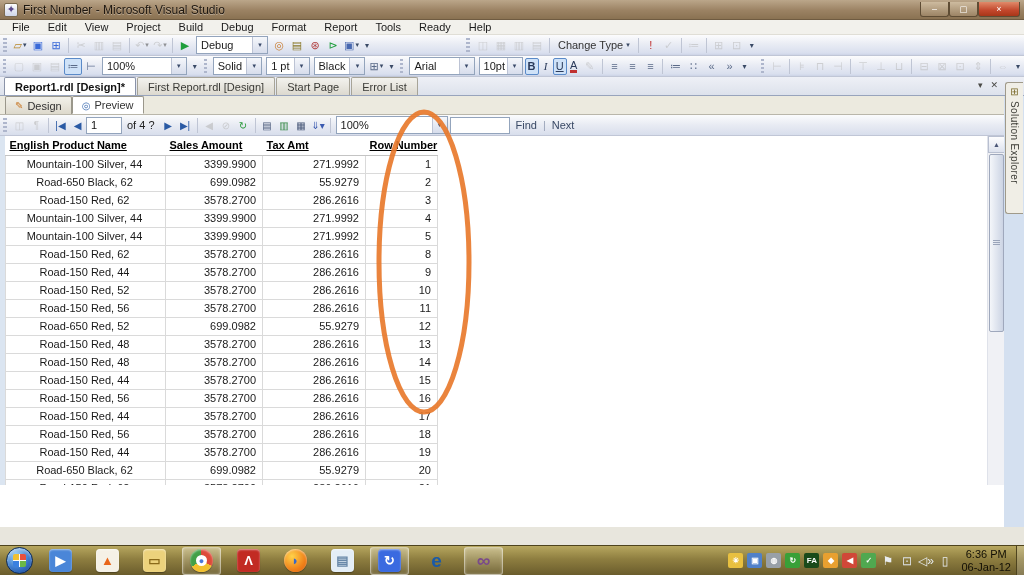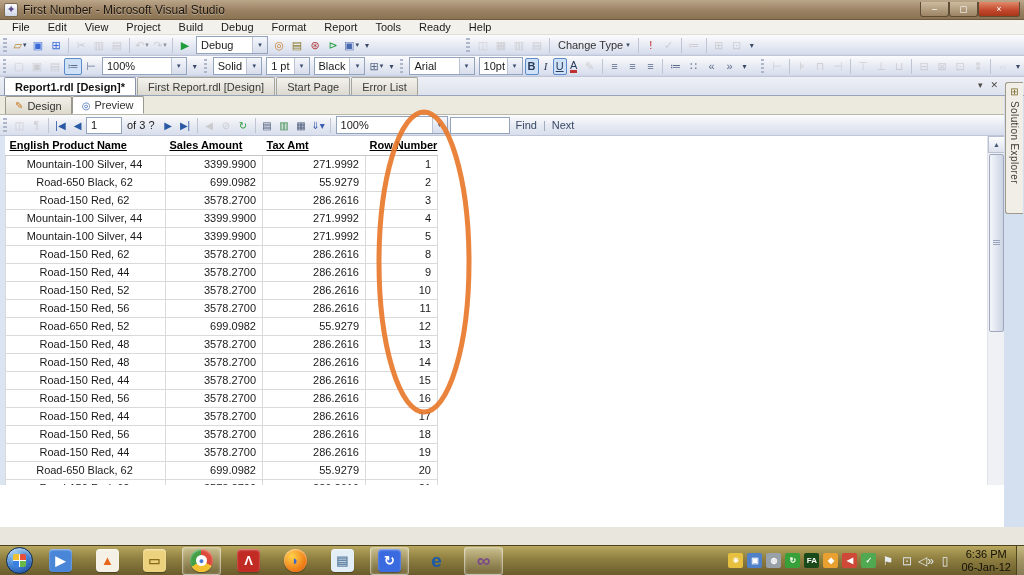--- a/index.html
+++ b/index.html
@@ -456,21 +456,21 @@
     </div>
 
     <div id="previewbar" data-name="preview-toolbar">
       <span class="grip" data-name="toolbar-grip"></span>
       <span class="pvico disabled" data-name="document-map-button">◫</span>
       <span class="pvico disabled" data-name="report-parameters-button">¶</span>
       <span class="tb-sep" data-name="toolbar-separator"></span>
       <span class="pvico" data-name="first-page-button">|◀</span>
       <span class="pvico" data-name="previous-page-button">◀</span>
       <div class="inputbox w36" data-name="current-page-input">1</div>
-      <span class="pvlabel" data-name="page-count-label">of 3 ?</span>
+      <span class="pvlabel" data-name="page-count-label">of 4 ?</span>
       <span class="pvico" data-name="next-page-button">▶</span>
       <span class="pvico" data-name="last-page-button">▶|</span>
       <span class="tb-sep" data-name="toolbar-separator"></span>
       <span class="pvico disabled" data-name="back-to-parent-button">◀</span>
       <span class="pvico disabled" data-name="stop-rendering-button">⊘</span>
       <span class="pvico" data-name="refresh-button" style="--c:#2a9a3a">↻</span>
       <span class="tb-sep" data-name="toolbar-separator"></span>
       <span class="pvico" data-name="print-button" style="--c:#4a5a7a">▤</span>
       <span class="pvico" data-name="print-layout-button" style="--c:#3a8a4a">▥</span>
       <span class="pvico" data-name="page-setup-button" style="--c:#4a5a7a">▦</span>

